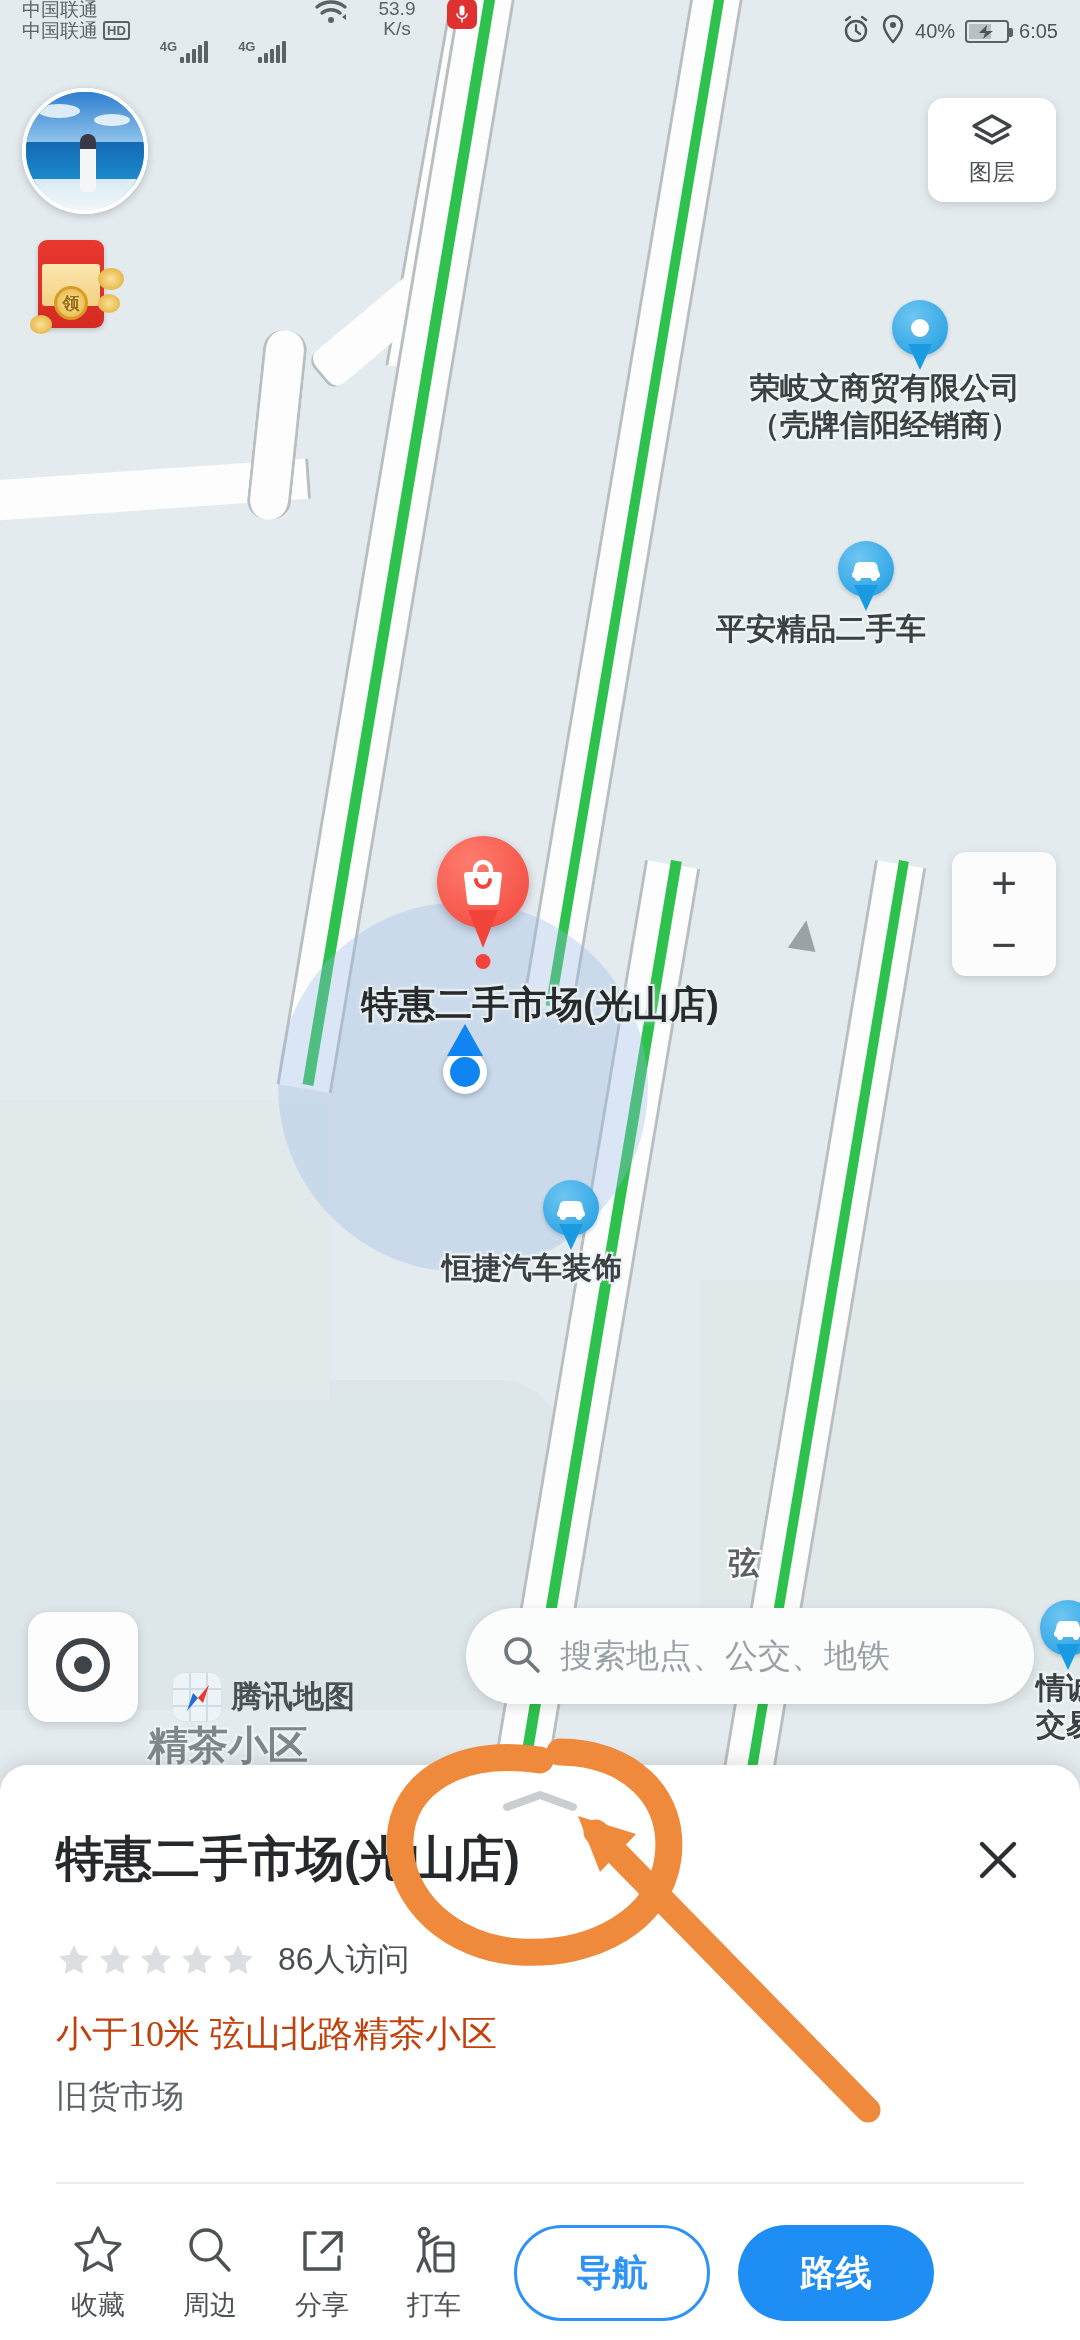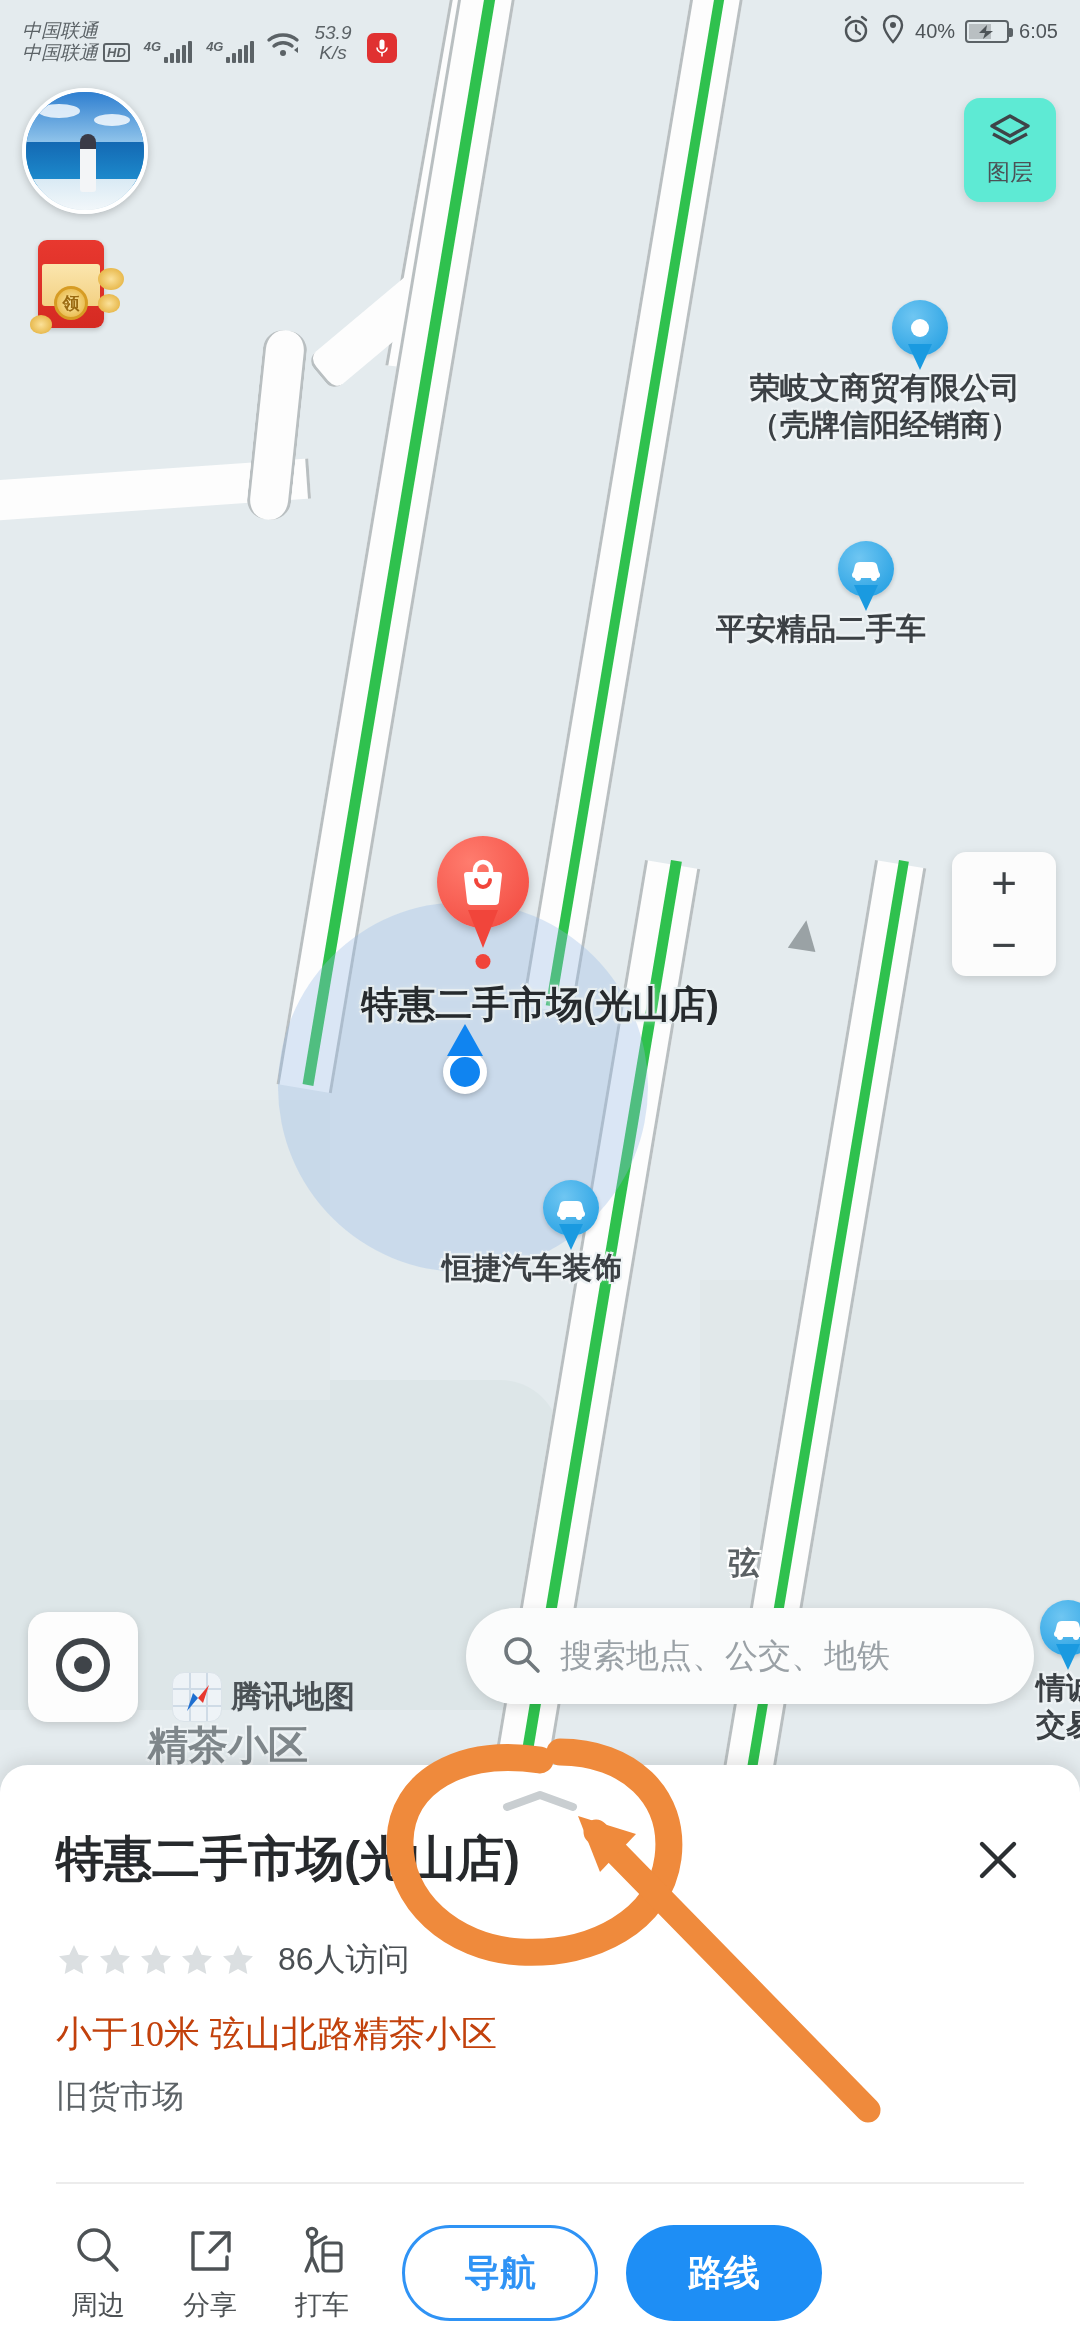--- a/index.html
+++ b/index.html
@@ -45,21 +45,21 @@
   
   #statusbar {
     position: absolute; top: 0; left: 0;
     width: 1080px; height: 62px;
     display: flex; align-items: center;
     padding: 0 22px;
     z-index: 60;
     color: #5d6468;
     font-size: 20px;
   }
-  .sb-left { display: flex; align-items: flex-end; gap: 8px; flex: 1; font-style: italic; }
+  .sb-left { display: flex; align-items: flex-start; gap: 24px; flex: 1; }
   .carrier-stack {
     display: flex; flex-direction: column; line-height: 1.12;
     font-size: 19px; color: #5b6266;
   }
   .carrier-row { display: flex; align-items: center; gap: 5px; white-space: nowrap;}
   .hd-badge {
     border: 2px solid #5b6266; border-radius: 3px;
     font-size: 13px; font-weight: bold;
     padding: 0 2px; line-height: 15px;
   }
@@ -134,21 +134,21 @@
   }
   .rp-c1 { position:absolute; right:2px; top:30px; width:26px; height:22px;
            border-radius:50%; background: radial-gradient(#fbe199,#e0a92f); }
   .rp-c2 { position:absolute; right:6px; top:56px; width:22px; height:19px;
            border-radius:50%; background: radial-gradient(#fbe199,#e0a92f); }
   .rp-c3 { position:absolute; left:0px; bottom:0px; width:22px; height:19px;
            border-radius:50%; background: radial-gradient(#fbe199,#e0a92f); }
 
   .layers-btn {
     position: absolute; right: 24px; top: 98px;
-    width: 92px; height: 104px; background: #5eead4;
+    width: 128px; height: 104px; background: #ffffff;
     border-radius: 16px; z-index: 40;
     box-shadow: 0 3px 10px rgba(0,0,0,.15);
     display: flex; flex-direction: column; align-items: center; justify-content: center;
   }
   .layers-btn .lbl { font-size: 23px; color: #4b5155; }
 
   .zoom-btn {
     position: absolute; right: 24px; top: 852px;
     width: 104px; height: 124px; background: #fcfcfc;
     border-radius: 14px; z-index: 40;
@@ -650,20 +650,26 @@
         </svg>
     </span>
     <span id="visits">86人访问</span>
   </div>
 
   <div id="addr-row">小于10米  弦山北路精茶小区</div>
   <div id="cat-row">旧货市场</div>
   <div id="sheet-divider"></div>
 
   <div id="action-bar">
+    <div class="act">
+      <svg width="54" height="54" viewBox="0 0 54 54">
+        <path d="M27 5 l6.6 14 15.4 2 -11.2 10.8 2.8 15.4 -13.6 -7.5 -13.6 7.5 2.8 -15.4 -11.2 -10.8 15.4 -2 z" fill="none" stroke="#4d5255" stroke-width="3.2" stroke-linejoin="round"></path>
+      </svg>
+      <span class="alabel">收藏</span>
+    </div>
 
     <div class="act">
       <svg width="54" height="54" viewBox="0 0 54 54">
         <circle cx="23" cy="22" r="15" fill="none" stroke="#4d5255" stroke-width="3.4"></circle>
         <line x1="34" y1="34" x2="46" y2="47" stroke="#4d5255" stroke-width="3.4" stroke-linecap="round"></line>
       </svg>
       <span class="alabel">周边</span>
     </div>
 
     <div class="act">

